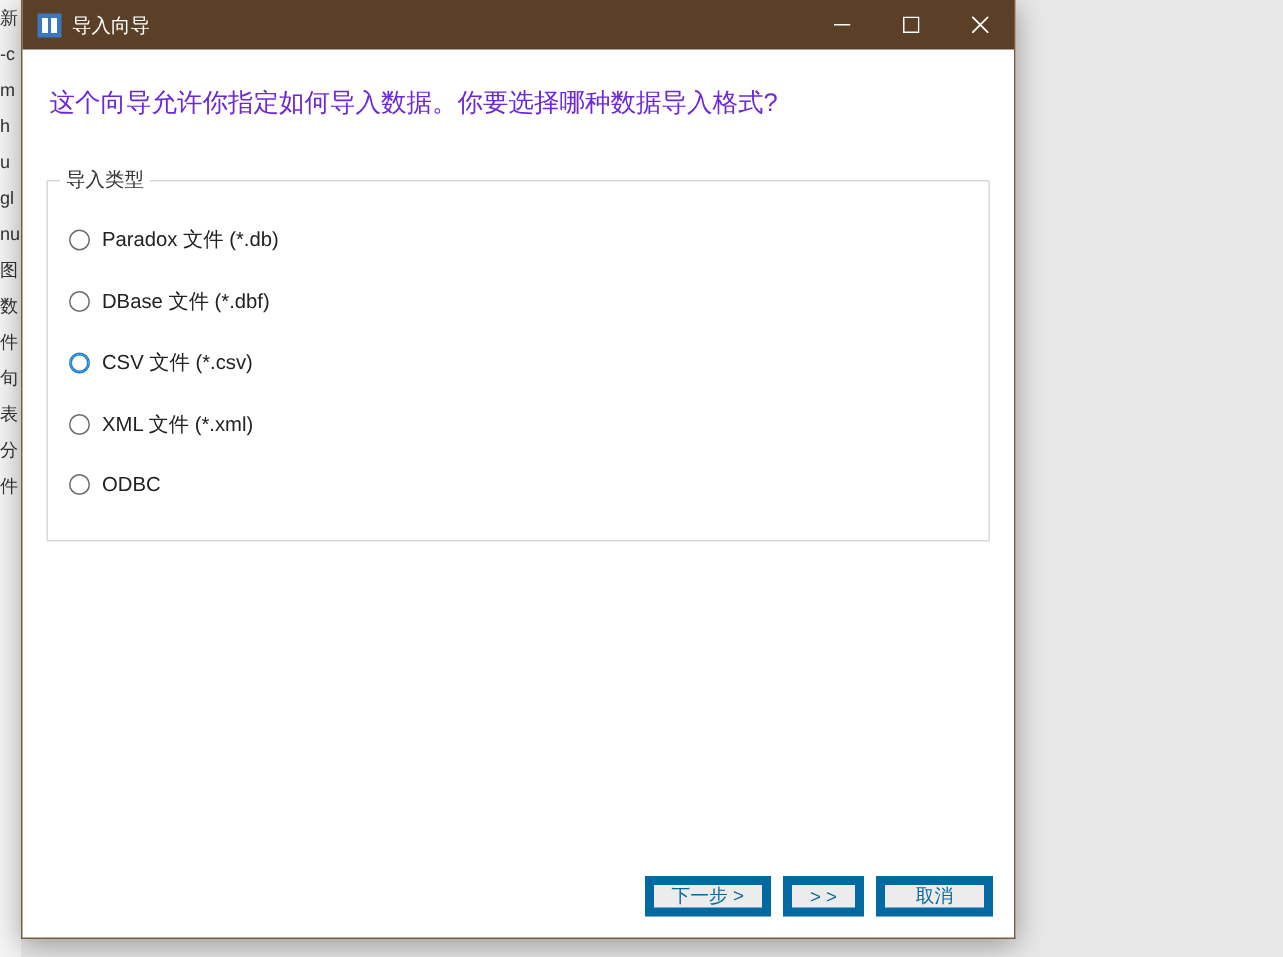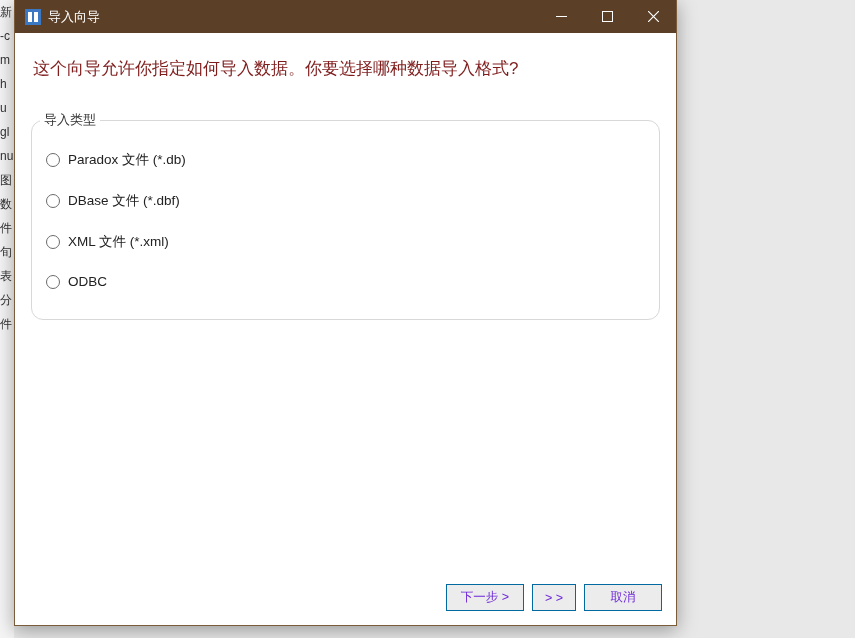--- a/index.html
+++ b/index.html
@@ -69,28 +69,28 @@
     }
     .win-btn svg { width: 11px; height: 11px; }
 
     .content {
       flex: 1;
       padding: 18px 14px 10px 14px;
       display: flex;
       flex-direction: column;
     }
     .heading {
-      color: #7f1d1d;
+      color: #6d28d9;
       font-size: 17px;
       margin: 6px 4px 40px 4px;
       font-weight: 400;
     }
     .fieldset {
       border: 1px solid #d8d8d8;
-      border-radius: 12px;
+      border-radius: 1px;
       padding: 20px 14px 20px 14px;
       position: relative;
       margin: 0 2px 0 2px;
     }
     .fieldset-legend {
       position: absolute;
       top: -10px;
       left: 8px;
       background: #ffffff;
       padding: 0 4px;
@@ -128,23 +128,23 @@
       padding: 10px 14px 14px 14px;
       display: flex;
       justify-content: flex-end;
       gap: 8px;
     }
     .btn {
       height: 27px;
       min-width: 78px;
       padding: 0 12px;
       background: #ececec;
-      border: 1px solid #0369a1;
+      border: 6px solid #0369a1;
       font-size: 12.5px;
-      color: #6d28d9;
+      color: #0369a1;
       display: inline-flex;
       align-items: center; justify-content: center;
       font-family: inherit;
       text-align: right;
     }
     .btn.small { min-width: 44px; }
   </style>
 </head>
 <body>
 
@@ -197,20 +197,24 @@
       <div id="options-container">
           <div class="radio-row">
             <span class="radio"></span>
             <span class="radio-label">Paradox 文件 (*.db)</span>
           </div>
           <div class="radio-row">
             <span class="radio"></span>
             <span class="radio-label">DBase 文件 (*.dbf)</span>
           </div>
           <div class="radio-row">
+            <span class="radio focused"></span>
+            <span class="radio-label">CSV 文件 (*.csv)</span>
+          </div>
+          <div class="radio-row">
             <span class="radio"></span>
             <span class="radio-label">XML 文件 (*.xml)</span>
           </div>
           <div class="radio-row">
             <span class="radio"></span>
             <span class="radio-label">ODBC</span>
           </div>
         </div>
     </div>
 

